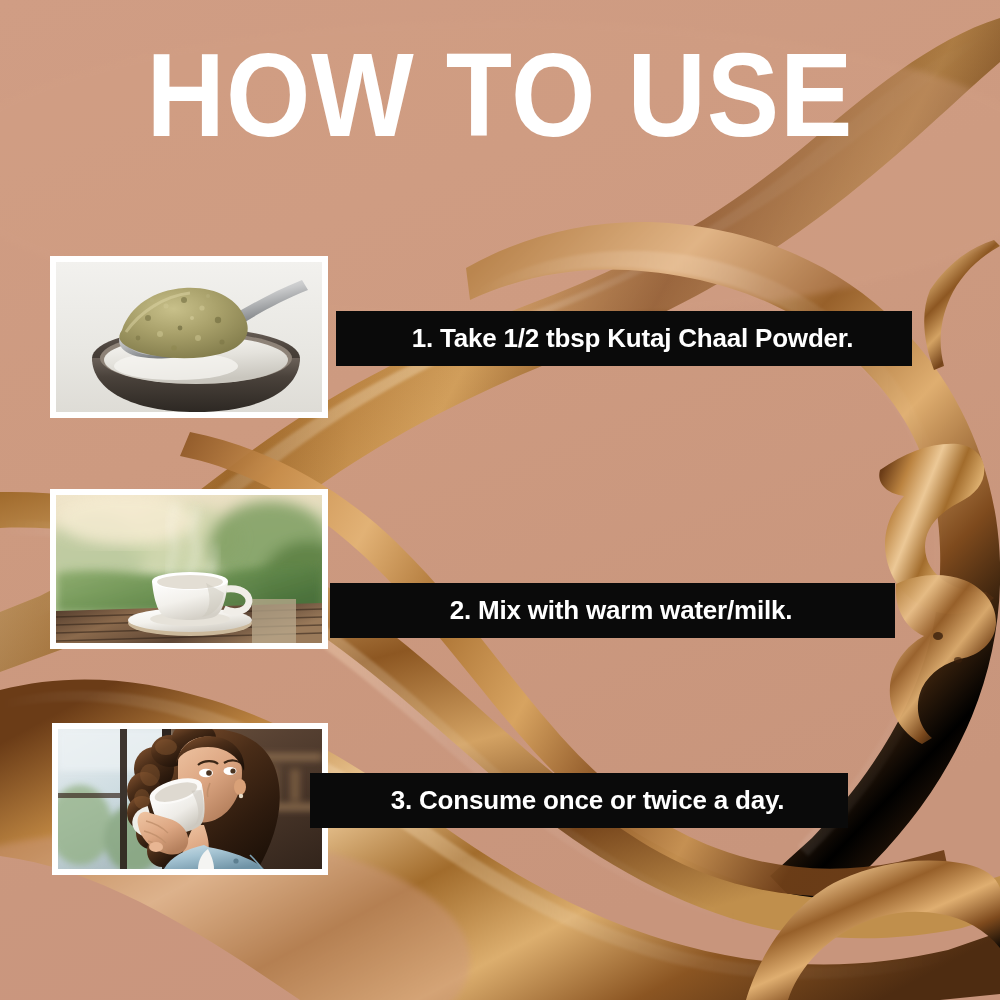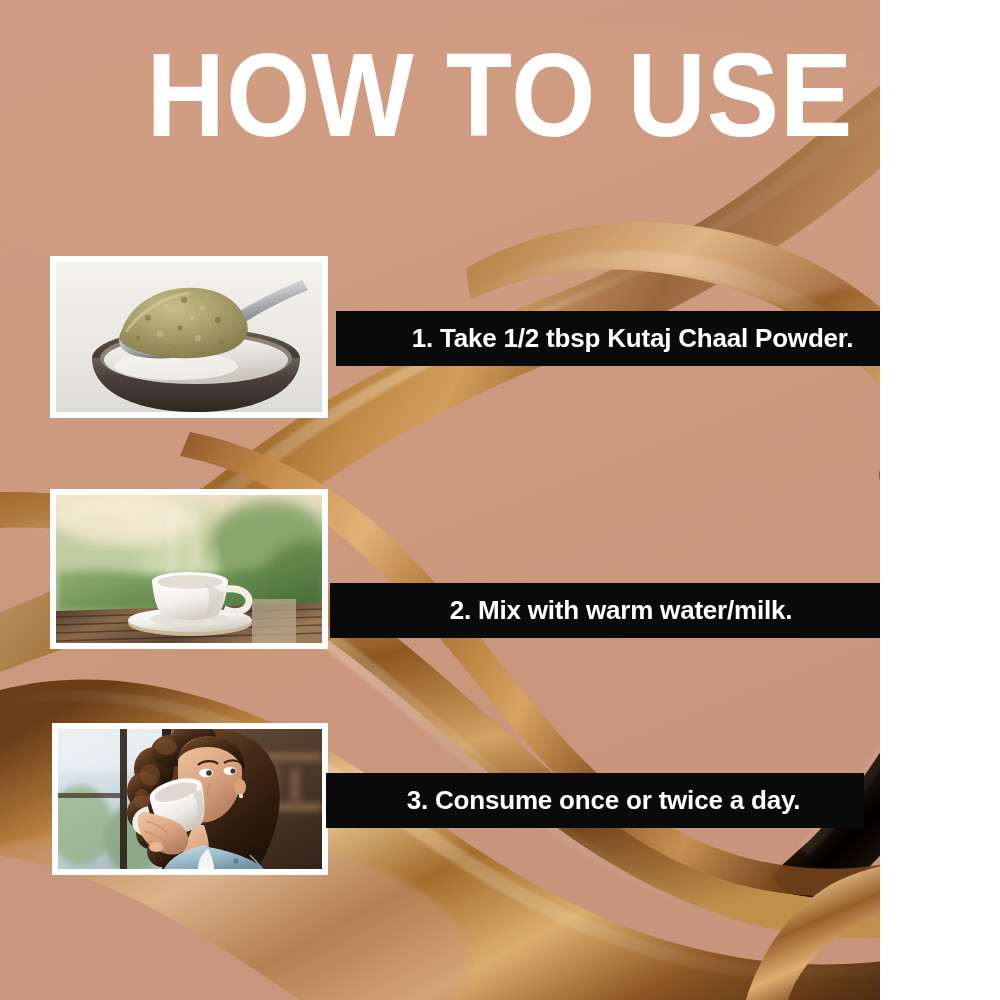--- a/index.html
+++ b/index.html
@@ -7,21 +7,21 @@
 
   html, body {
     width: 1000px;
     height: 1000px;
     overflow: hidden;
     font-family: "Liberation Sans", sans-serif;
   }
 
   #poster {
     position: relative;
-    width: 880px;
+    width: 1000px;
     height: 1000px;
     background: #c2410c;
     overflow: hidden;
   }
 
   
   .bg-art { position: absolute; inset: 0; width: 1000px; height: 1000px; }
 
   
   .title {
@@ -78,21 +78,21 @@
     font-weight: 700;
     font-size: 26px;
     letter-spacing: -0.2px;
     white-space: nowrap;
     width: 100%;
     text-align: center;
   }
 
   #bar-1 { left: 336px; top: 311px; width: 576px; height: 55px; }
   #bar-2 { left: 330px; top: 543px; width: 565px; height: 55px; margin-top: 40px; }
-  #bar-3 { left: 326px; top: 773px; width: 538px; height: 55px; }
+  #bar-3 { left: 310px; top: 773px; width: 538px; height: 55px; }
 </style>
 </head>
 <body>
 
 <div id="poster">
 
   <svg class="bg-art" viewBox="0 0 1000 1000" preserveAspectRatio="none">
     <defs>
       <linearGradient id="bgTan" x1="0" y1="0" x2="0.4" y2="1">
         <stop offset="0%" stop-color="#d09d84"></stop>

